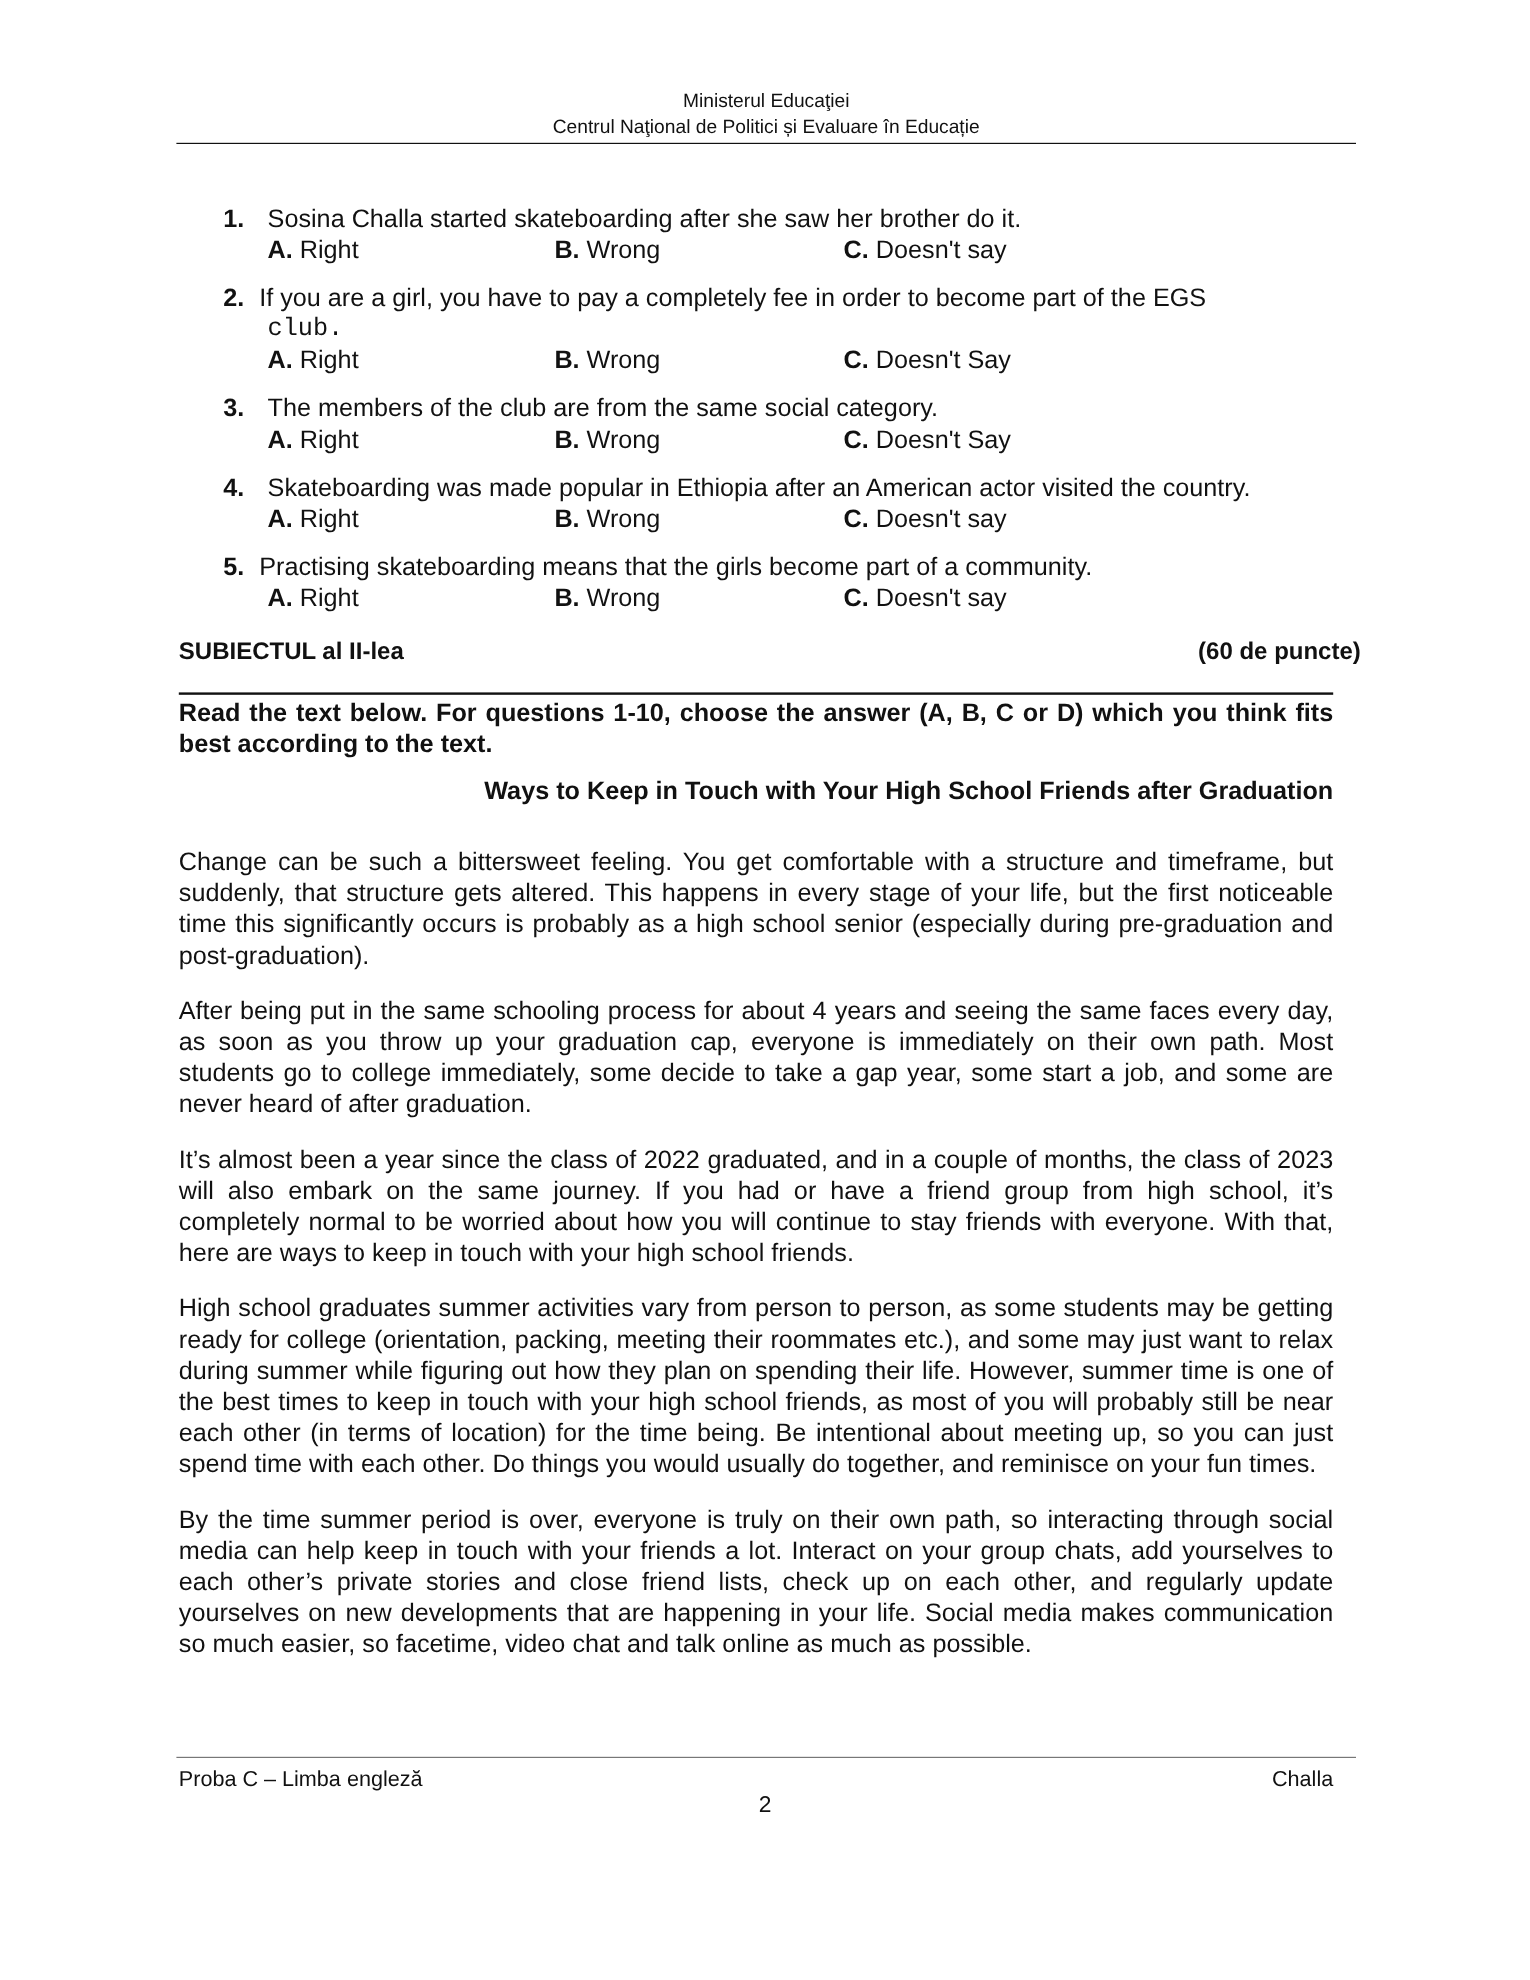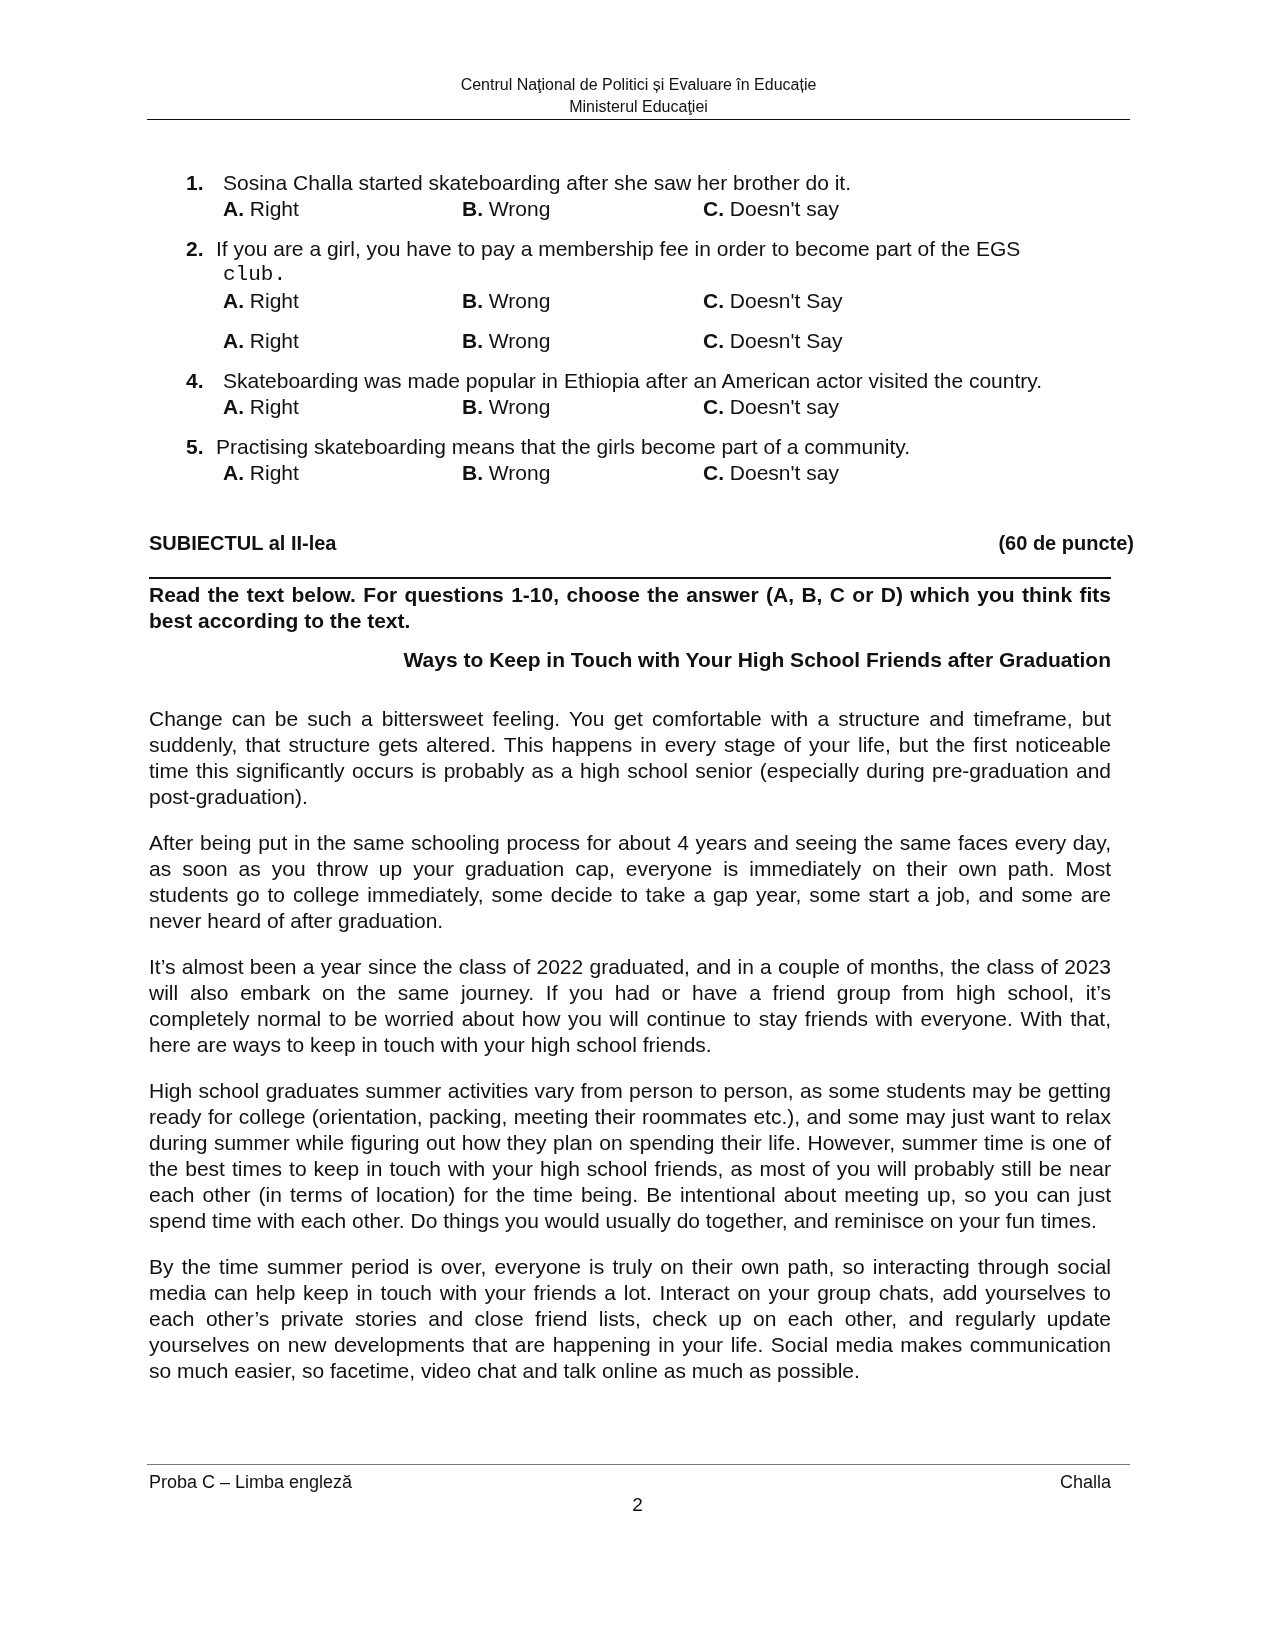--- a/index.html
+++ b/index.html
@@ -57,46 +57,47 @@
   }
   .page-num {
     position: absolute; left: 0; width: 1275px; top: 1493px;
     text-align: center; font-size: 19px; line-height: 24px;
   }
 </style>
 </head>
 <body>
 
 <div class="page-header">
+  <div>Ministerul Educaţiei</div>
   <div>Centrul Naţional de Politici și Evaluare în Educație</div>
-  <div>Ministerul Educaţiei</div>
 </div>
 <div class="header-rule"></div>
 
 <div class="questions">
   <div class="q">
     <div><span class="num">1.</span><span>Sosina Challa started skateboarding after she saw her brother do it.</span></div>
     <div class="opts">
       <span class="opt a"><b>A.</b> <span>Right</span></span>
       <span class="opt b"><b>B.</b> <span>Wrong</span></span>
       <span class="opt c"><b>C.</b> <span>Doesn't say</span></span>
     </div>
   </div>
 
   <div class="q">
-    <div><span class="num tight">2.</span><span>If you are a girl, you have to pay a membership fee in order to become part of the EGS</span></div>
+    <div><span class="num tight">2.</span><span>If you are a girl, you have to pay a completely fee in order to become part of the EGS</span></div>
     <div class="cont">club.</div>
     <div class="opts">
       <span class="opt a"><b>A.</b> <span>Right</span></span>
       <span class="opt b"><b>B.</b> <span>Wrong</span></span>
       <span class="opt c"><b>C.</b> <span>Doesn't Say</span></span>
     </div>
   </div>
 
   <div class="q">
+    <div><span class="num">3.</span><span>The members of the club are from the same social category.</span></div>
     <div class="opts">
       <span class="opt a"><b>A.</b> <span>Right</span></span>
       <span class="opt b"><b>B.</b> <span>Wrong</span></span>
       <span class="opt c"><b>C.</b> <span>Doesn't Say</span></span>
     </div>
   </div>
 
   <div class="q">
     <div><span class="num">4.</span><span>Skateboarding was made popular in Ethiopia after an American actor visited the country.</span></div>
     <div class="opts">

